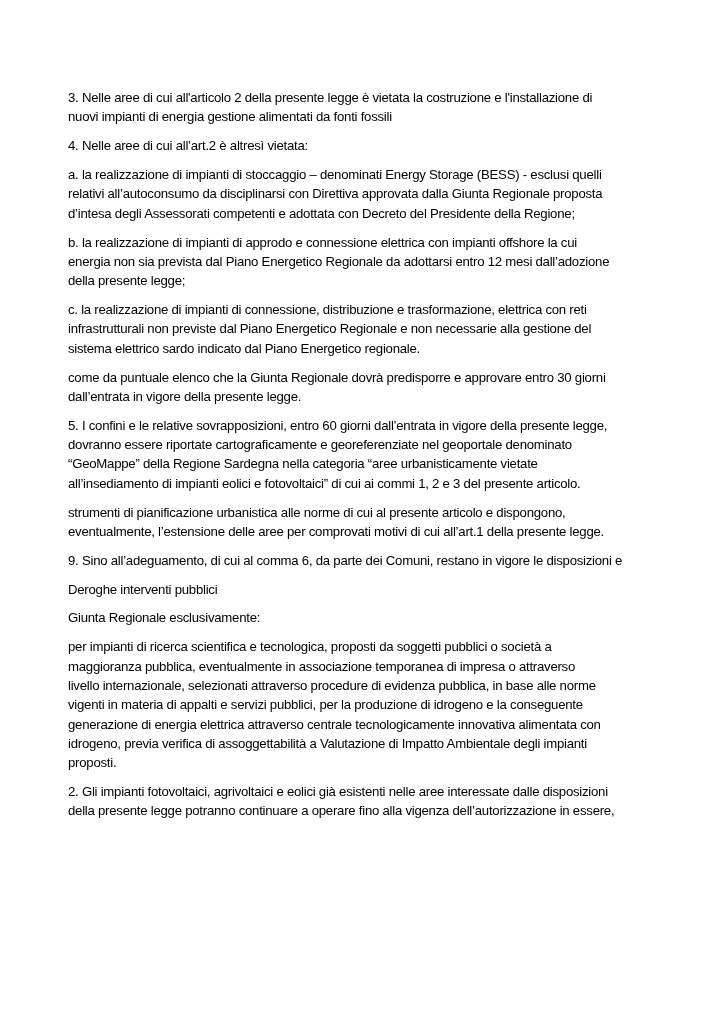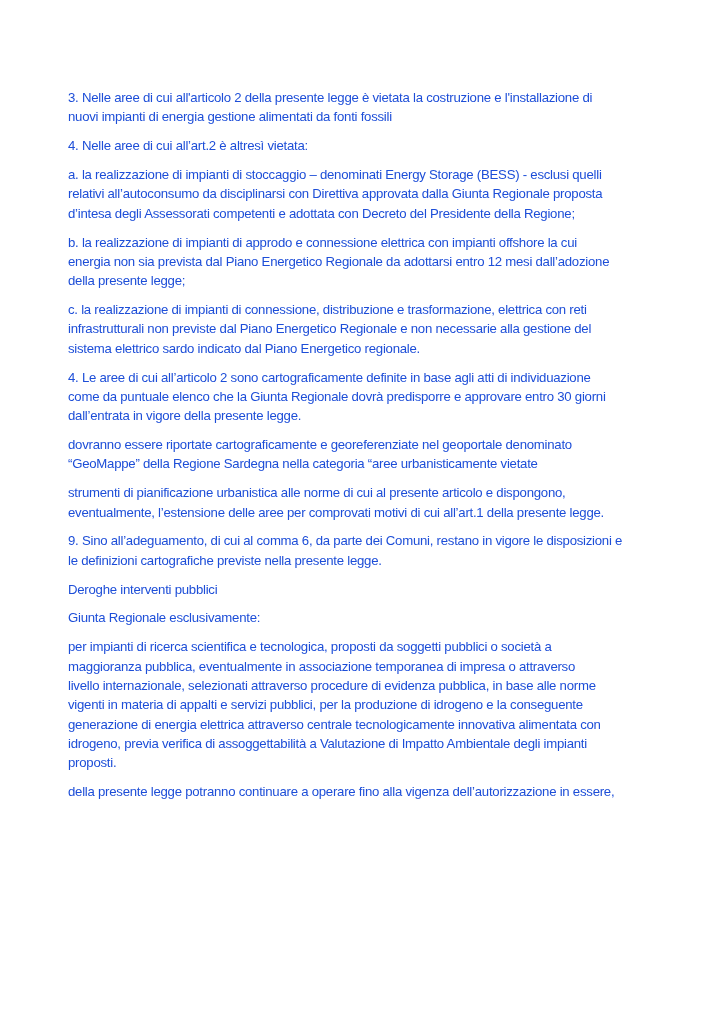--- a/index.html
+++ b/index.html
@@ -1,20 +1,20 @@
 <!DOCTYPE html>
 <html><head>
 <meta charset="utf-8">
 <style>
   html, body { margin: 0; padding: 0; background: #ffffff; }
   body { width: 724px; height: 1024px; overflow: hidden; position: relative; }
   .page {
     position: absolute; left: 68px; top: 88px; width: 650px;
     font-family: "Liberation Sans", sans-serif;
-    font-size: 13.2px; line-height: 19.3px; color: #1d4ed8;
+    font-size: 13.2px; line-height: 19.3px; color: #000000;
     letter-spacing: -0.25px;
   }
   .para { margin: 0 0 9.6px 0; white-space: nowrap; }
   .line { display: block; }
   .heading { font-weight: bold; }
 </style>
 </head>
 <body>
 
 <div class="page">
@@ -40,38 +40,38 @@
     <span class="line">della presente legge;</span>
   </p>
 
   <p class="para">
     <span class="line">c. la realizzazione di impianti di connessione, distribuzione e trasformazione, elettrica con reti</span>
     <span class="line">infrastrutturali non previste dal Piano Energetico Regionale e non necessarie alla gestione del</span>
     <span class="line">sistema elettrico sardo indicato dal Piano Energetico regionale.</span>
   </p>
 
   <p class="para">
-    <span class="line">4. Le aree di cui all’articolo 2 sono cartograficamente definite in base agli atti di individuazione</span>
     <span class="line">come da puntuale elenco che la Giunta Regionale dovrà predisporre e approvare entro 30 giorni</span>
     <span class="line">dall’entrata in vigore della presente legge.</span>
   </p>
 
   <p class="para">
+    <span class="line">5. I confini e le relative sovrapposizioni, entro 60 giorni dall’entrata in vigore della presente legge,</span>
     <span class="line">dovranno essere riportate cartograficamente e georeferenziate nel geoportale denominato</span>
     <span class="line">“GeoMappe” della Regione Sardegna nella categoria “aree urbanisticamente vietate</span>
+    <span class="line">all’insediamento di impianti eolici e fotovoltaici” di cui ai commi 1, 2 e 3 del presente articolo.</span>
   </p>
 
   <p class="para">
     <span class="line">strumenti di pianificazione urbanistica alle norme di cui al presente articolo e dispongono,</span>
     <span class="line">eventualmente, l’estensione delle aree per comprovati motivi di cui all’art.1 della presente legge.</span>
   </p>
 
   <p class="para">
     <span class="line">9. Sino all’adeguamento, di cui al comma 6, da parte dei Comuni, restano in vigore le disposizioni e</span>
-    <span class="line">le definizioni cartografiche previste nella presente legge.</span>
   </p>
 
 
   <p class="para">
     <span class="line">Deroghe interventi pubblici</span>
   </p>
 
   <p class="para">
     <span class="line">Giunta Regionale esclusivamente:</span>
   </p>
@@ -80,15 +80,16 @@
     <span class="line">per impianti di ricerca scientifica e tecnologica, proposti da soggetti pubblici o società a</span>
     <span class="line">maggioranza pubblica, eventualmente in associazione temporanea di impresa o attraverso</span>
     <span class="line">livello internazionale, selezionati attraverso procedure di evidenza pubblica, in base alle norme</span>
     <span class="line">vigenti in materia di appalti e servizi pubblici, per la produzione di idrogeno e la conseguente</span>
     <span class="line">generazione di energia elettrica attraverso centrale tecnologicamente innovativa alimentata con</span>
     <span class="line">idrogeno, previa verifica di assoggettabilità a Valutazione di Impatto Ambientale degli impianti</span>
     <span class="line">proposti.</span>
   </p>
 
   <p class="para">
+    <span class="line">2. Gli impianti fotovoltaici, agrivoltaici e eolici già esistenti nelle aree interessate dalle disposizioni</span>
     <span class="line">della presente legge potranno continuare a operare fino alla vigenza dell’autorizzazione in essere,</span>
   </p>
 </div>
 
 </body></html>

